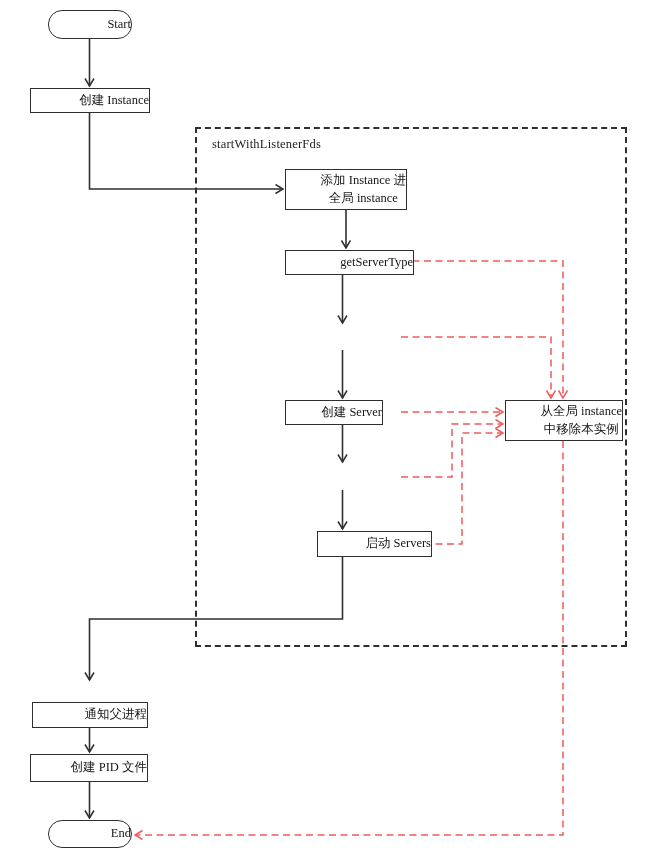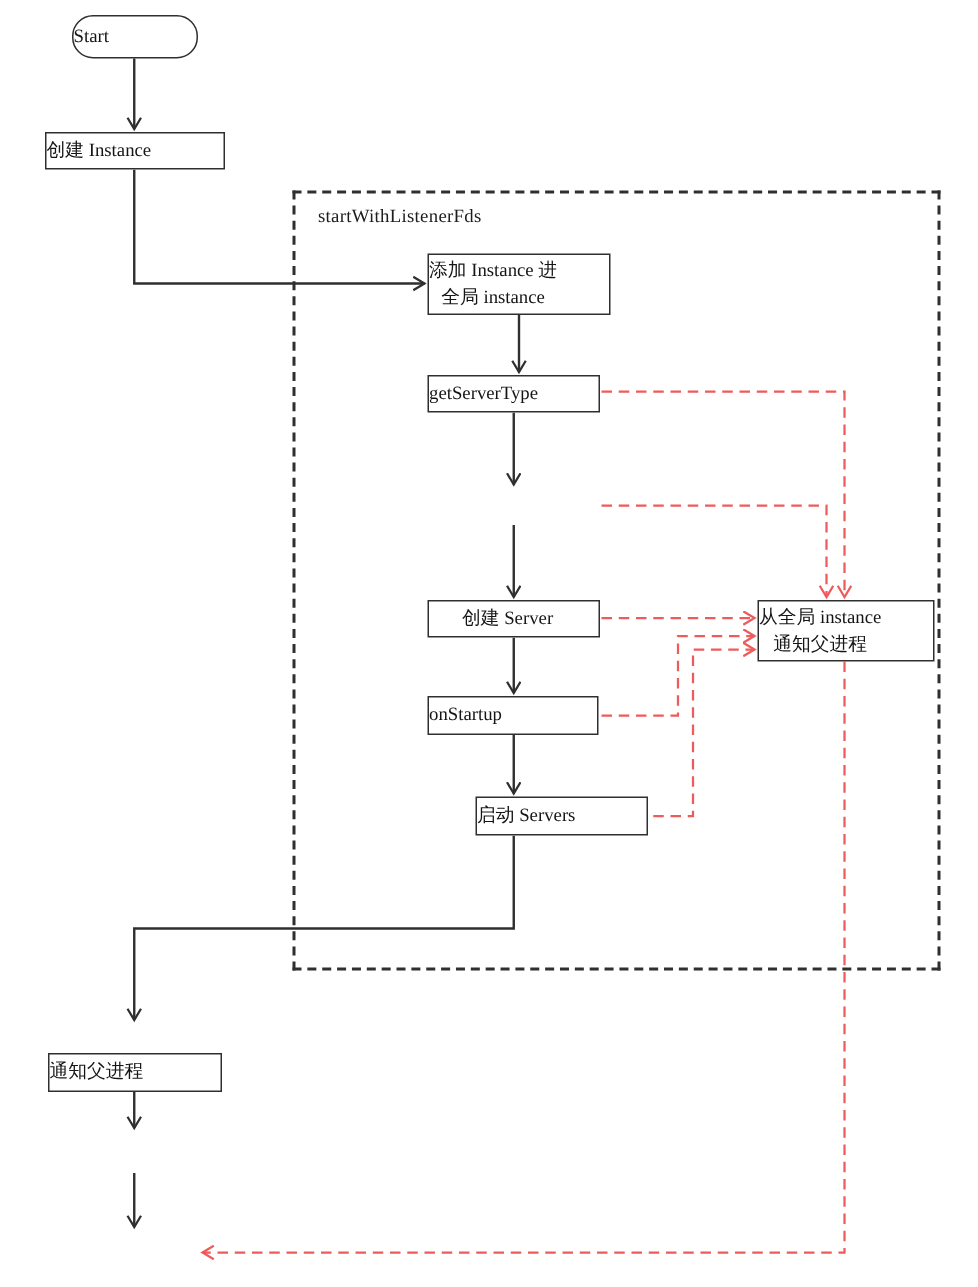--- a/index.html
+++ b/index.html
@@ -37,36 +37,36 @@
     fill:none;
     stroke:var(--err,#ee5b5b);
     stroke-width:1.5;
     stroke-dasharray:7 4.5;
   }
   .node{
     position:absolute;
     box-sizing:border-box;
     background:var(--nodebg,#ffffff);
     border:1.6px solid var(--flow,#2f2f2f);
-    display:flex;align-items:center;justify-content:flex-start;
+    display:flex;align-items:center;justify-content:flex-end;
     text-align:center;
     font-size:12.5px;
     color:#151515;
     line-height:1.4;
     white-space:pre-line;
     z-index:2;
   }
   .node.pill{border-radius:14px;}
   
   .n-start{left:48px;top:10px;width:84px;height:29px;}
   .n-create-instance{left:30px;top:88px;width:120px;height:25px;}
   .n-add-instance{left:285px;top:169px;width:122px;height:41px;}
-  .n-get-server-type{left:285px;top:250px;width:115px;height:25px;}
+  .n-get-server-type{left:285px;top:250px;width:129px;height:25px;}
   .n-create-context{left:285px;top:325px;width:115px;height:25px;}
-  .n-create-server{left:285px;top:400px;width:115px;height:25px;padding-left:22px;}
+  .n-create-server{left:285px;top:400px;width:98px;height:25px;padding-left:22px;}
   .n-on-startup{left:285px;top:464px;width:114px;height:26px;}
   .n-start-servers{left:285px;top:531px;width:115px;height:26px;margin-left:32px;}
   .n-remove-instance{left:505px;top:400px;width:118px;height:41px;}
   .n-notify-parent{left:32px;top:682px;width:116px;height:26px;margin-top:20px;}
   .n-create-pid{left:30px;top:754px;width:118px;height:28px;}
   .n-end{left:48px;top:820px;width:84px;height:28px;}
 </style>
 </head>
 <body>
 
@@ -124,32 +124,35 @@
 
   <div class="node n-get-server-type">
     <span>getServerType</span>
   </div>
 
 
   <div class="node n-create-server">
     <span>创建 Server</span>
   </div>
 
-  <div class="node n-on-startup">
-    <span>onStartup</span>
-  </div>
 
   <div class="node n-start-servers">
     <span>启动 Servers</span>
   </div>
 
   <div class="node n-remove-instance">
     <span>从全局 instance
-通知父进程</span>
+中移除本实例</span>
   </div>
 
   <div class="node n-notify-parent">
     <span>通知父进程</span>
   </div>
 
+  <div class="node n-create-pid">
+    <span>创建 PID 文件</span>
+  </div>
 
+  <div class="node pill n-end">
+    <span>End</span>
+  </div>
 
 </div>
 
 </body></html>

